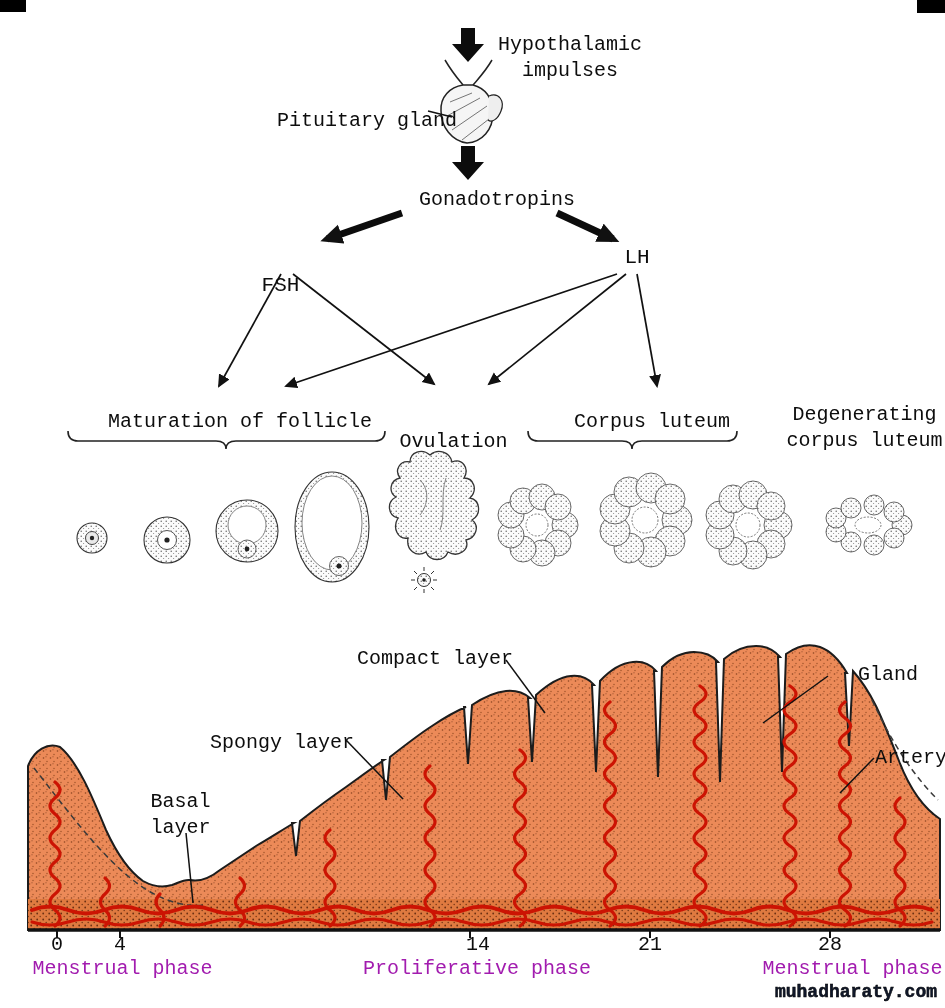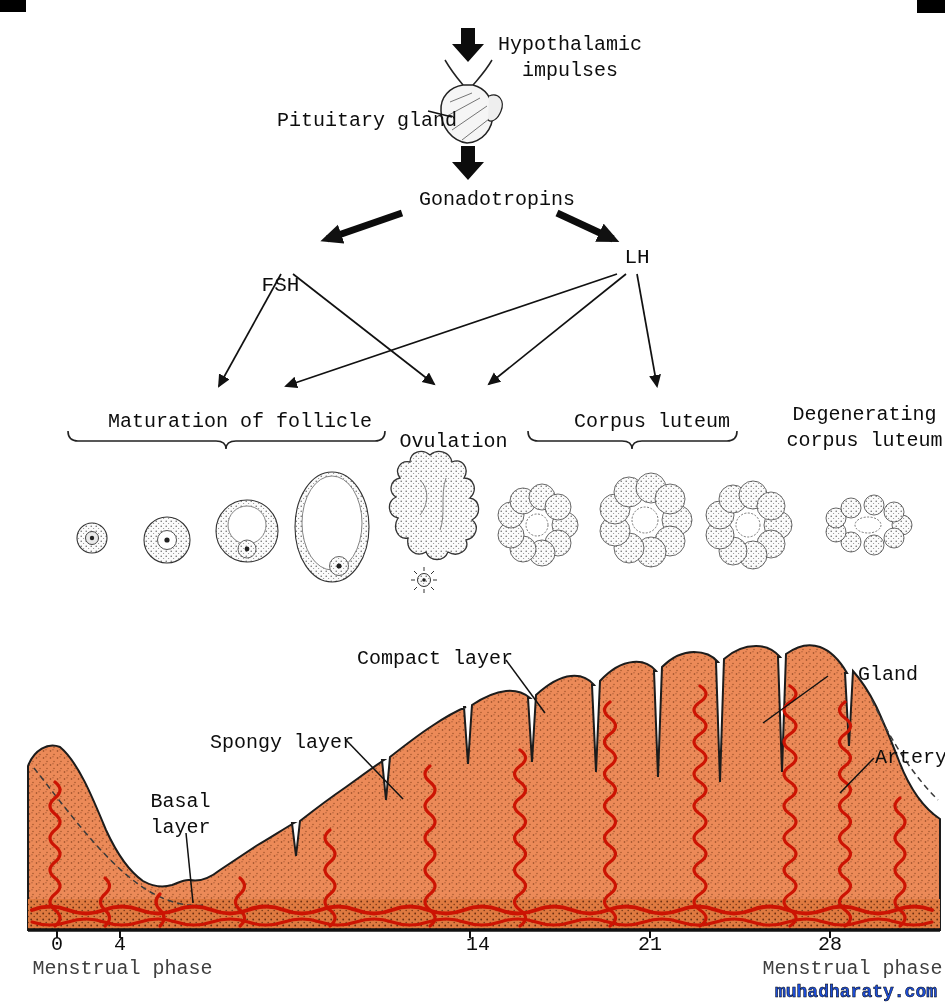--- a/index.html
+++ b/index.html
@@ -4,23 +4,23 @@
 <style>
   html,body{margin:0;padding:0;background:#fff;}
   .stage{position:relative;width:945px;height:1008px;background:#ffffff;
          font-family:Liberation Mono, monospace;overflow:hidden;}
   .gfx{position:absolute;left:0;top:0;}
   .lbl{position:absolute;color:#0d0d0d;font-size:20px;text-align:center;line-height:1.32;white-space:nowrap;}
   .lbl .line{display:block;}
   .lbl.left{text-align:left;}
   .big{font-size:21px;}
   .tick{position:absolute;width:40px;text-align:center;color:#0d0d0d;font-size:20px;}
-  .phase{position:absolute;color:#404040;font-size:20px;text-align:center;white-space:nowrap;}
+  .phase{position:absolute;color:#a21caf;font-size:20px;text-align:center;white-space:nowrap;}
   .watermark{position:absolute;top:982px;right:8px;font-size:18px;font-weight:bold;
-             color:#1d4ed8;-webkit-text-stroke:0.5px #000;}
+             color:#0f172a;-webkit-text-stroke:0.5px #000;}
 </style>
 </head>
 <body>
 
 <div class="stage">
 
   <svg class="gfx" width="945" height="1008" viewBox="0 0 945 1008">
     <defs>
       <marker id="arr" markerUnits="userSpaceOnUse" markerWidth="16" markerHeight="14" refX="11" refY="6" orient="auto">
         <path d="M0,0 L13,6 L0,12 Z" fill="#111"></path>
@@ -266,16 +266,17 @@
     <span class="line">layer</span>
   </div>
 
   <div class="tick" style="left:37px;top:933px;">0</div>
   <div class="tick" style="left:100px;top:933px;">4</div>
   <div class="tick" style="left:458px;top:933px;">14</div>
   <div class="tick" style="left:630px;top:933px;">21</div>
   <div class="tick" style="left:810px;top:933px;">28</div>
 
   <div class="phase" style="left:30px;top:957px;width:185px;">Menstrual phase</div>
+  <div class="phase" style="left:363px;top:957px;width:205px;">Proliferative phase</div>
   <div class="phase" style="left:760px;top:957px;width:185px;">Menstrual phase</div>
 
   <div class="watermark">muhadharaty.com</div>
 </div>
 
 </body></html>

